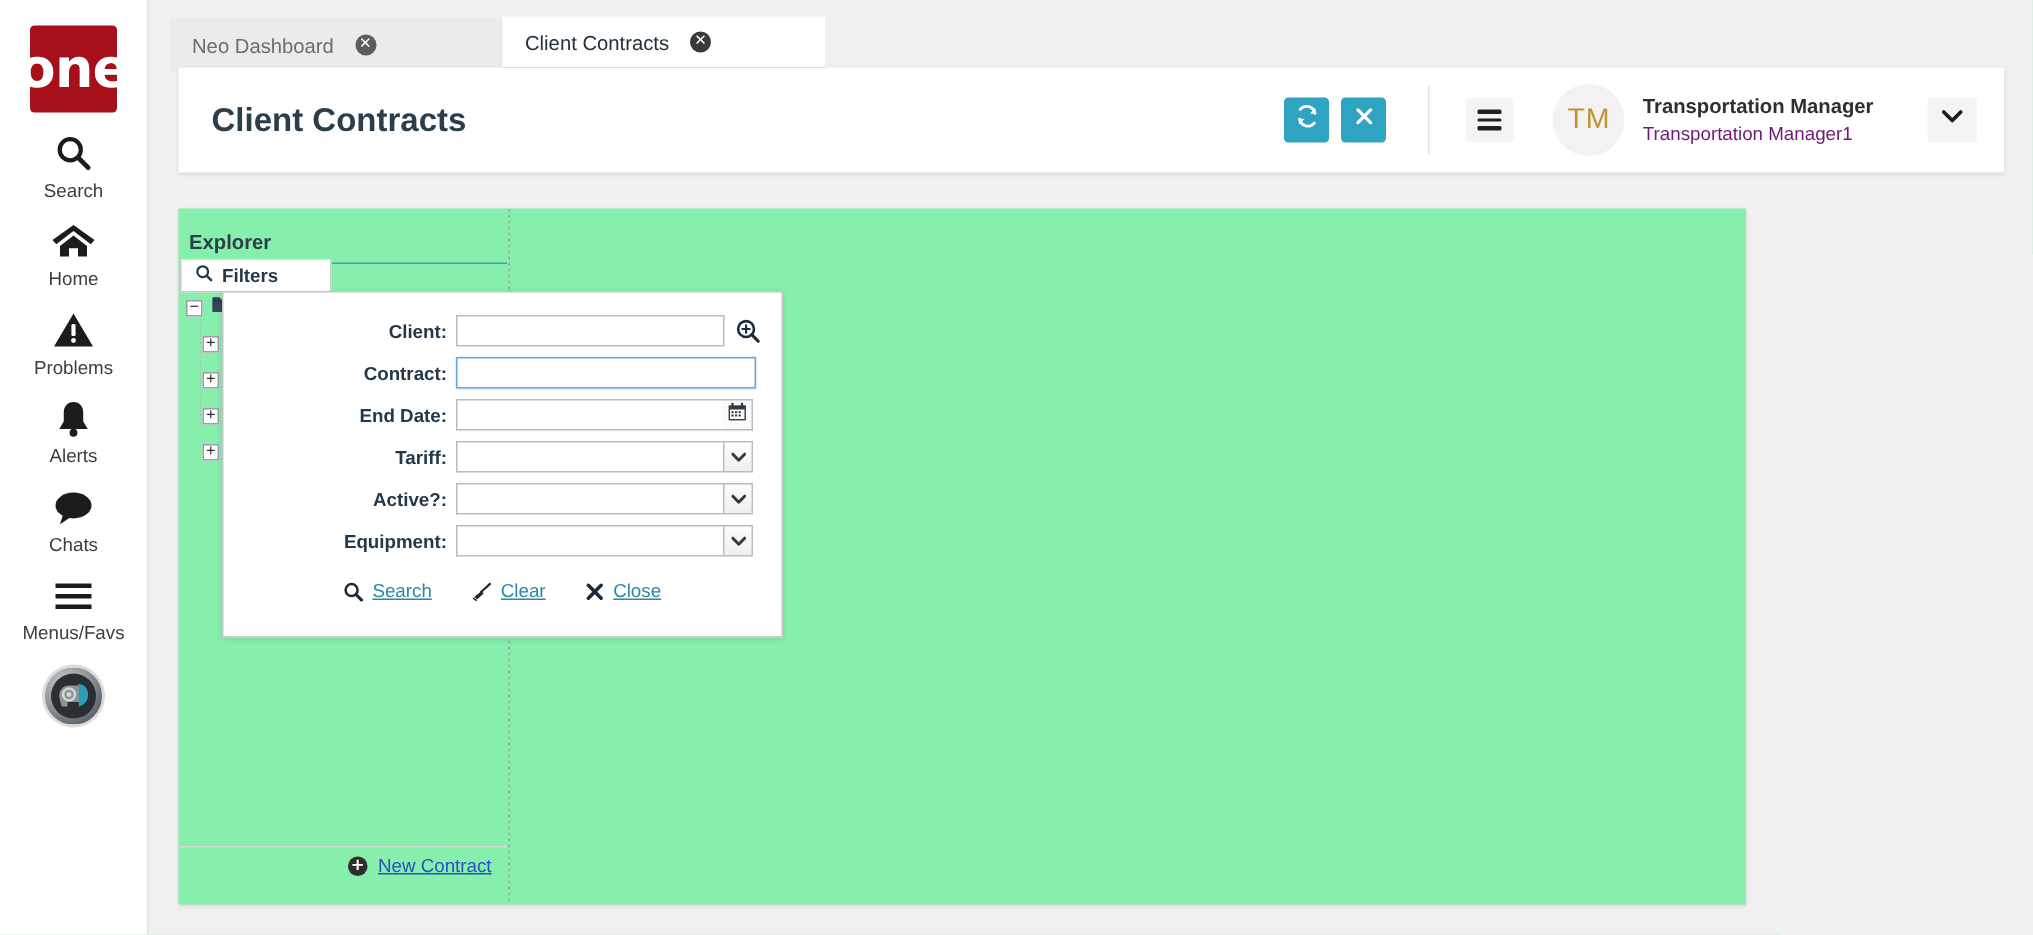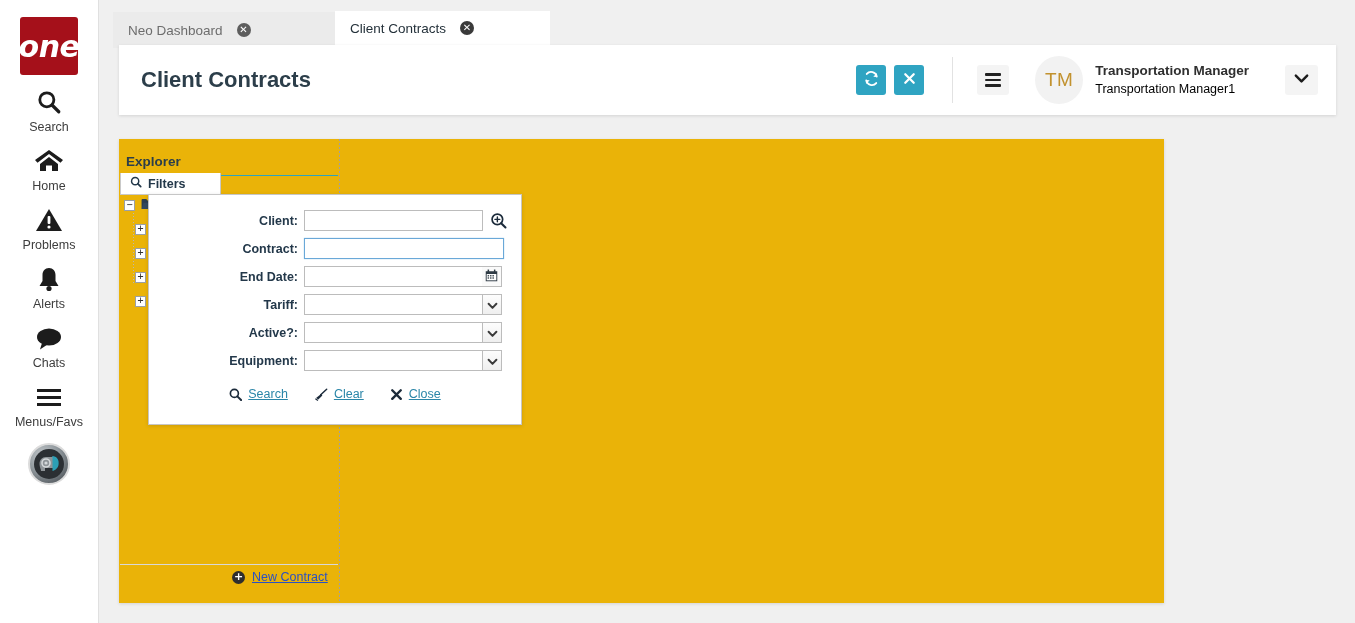--- a/index.html
+++ b/index.html
@@ -14,23 +14,22 @@
 
   
   .rail {
     position: absolute; left: 0; top: 0; width: 99px; height: 623px;
     background: #ffffff; border-right: 1px solid #e0e0e0;
     display: flex; flex-direction: column; align-items: center;
   }
   .logo {
     width: 58px; height: 58px; margin-top: 17px; background: #a5101a;
     border-radius: 3px; display: flex; align-items: center; justify-content: center;
-    color: #fff; font-size: 30px; font-weight: 700; letter-spacing: -0.5px;
+    color: #fff; font-size: 36px; font-weight: 700; letter-spacing: -0.5px;
     font-family: "DejaVu Sans", sans-serif;
-    font-style: italic;
   }
   .rail-item {
     width: 99px; margin-top: 12px; display: flex; flex-direction: column;
     align-items: center; cursor: pointer; position: relative;
   }
   .rail-icon { height: 30px; display: flex; align-items: center; justify-content: center; }
   .rail-label { font-size: 12.5px; color: #3d3d3d; margin-top: 3px; font-family: "Liberation Sans", sans-serif; }
   .switch-badge {
     position: absolute; right: 8px; top: -2px; width: 20px; height: 17px;
     background: #2a73b8; border-radius: 3px; display: flex;
@@ -89,31 +88,31 @@
   }
   .hamburger i { display:block; width: 16px; height: 2.5px; background: #222; border-radius:1px; }
   .avatar {
     width: 48px; height: 48px; border-radius: 50%; background: #f2f2f2;
     display: flex; align-items: center; justify-content: center;
     margin-left: 26px; font-size: 19px; color: #c2922f; letter-spacing: 0.5px;
     font-family: "Liberation Sans", sans-serif;
   }
   .userblock { margin-left: 12px; line-height: 1.35; }
   .user-name { font-size: 13.5px; font-weight: 700; color: #2f2f2f; }
-  .user-role { font-size: 12.5px; color: #000000; }
+  .user-role { font-size: 12.5px; color: #701a75; }
   .chev-btn {
     width: 33px; height: 30px; background: #f4f4f4; border-radius: 3px;
     display: flex; align-items: center; justify-content: center;
     margin-left: 36px; cursor: pointer;
   }
 
   
   .content {
     position: absolute; left: 119px; top: 139px; width: 1045px; height: 464px;
-    background: #eab308; box-shadow: 0 1px 3px rgba(0,0,0,0.12);
+    background: #86efac; box-shadow: 0 1px 3px rgba(0,0,0,0.12);
   }
   .explorer-head {
     position: absolute; left: 1px; top: 9px; width: 218px; height: 28px;
     font-size: 13.5px; font-weight: 700; color: #2c3e4a;
     padding-left: 6px; border-bottom: 1px solid #2ea3c1;
     display: flex; align-items: center;
   }
   .filters-tab {
     position: absolute; left: 1px; top: 34px; width: 101px; height: 22px;
     border: 1px solid #c9c9c9; border-top: none; background: #fff;

